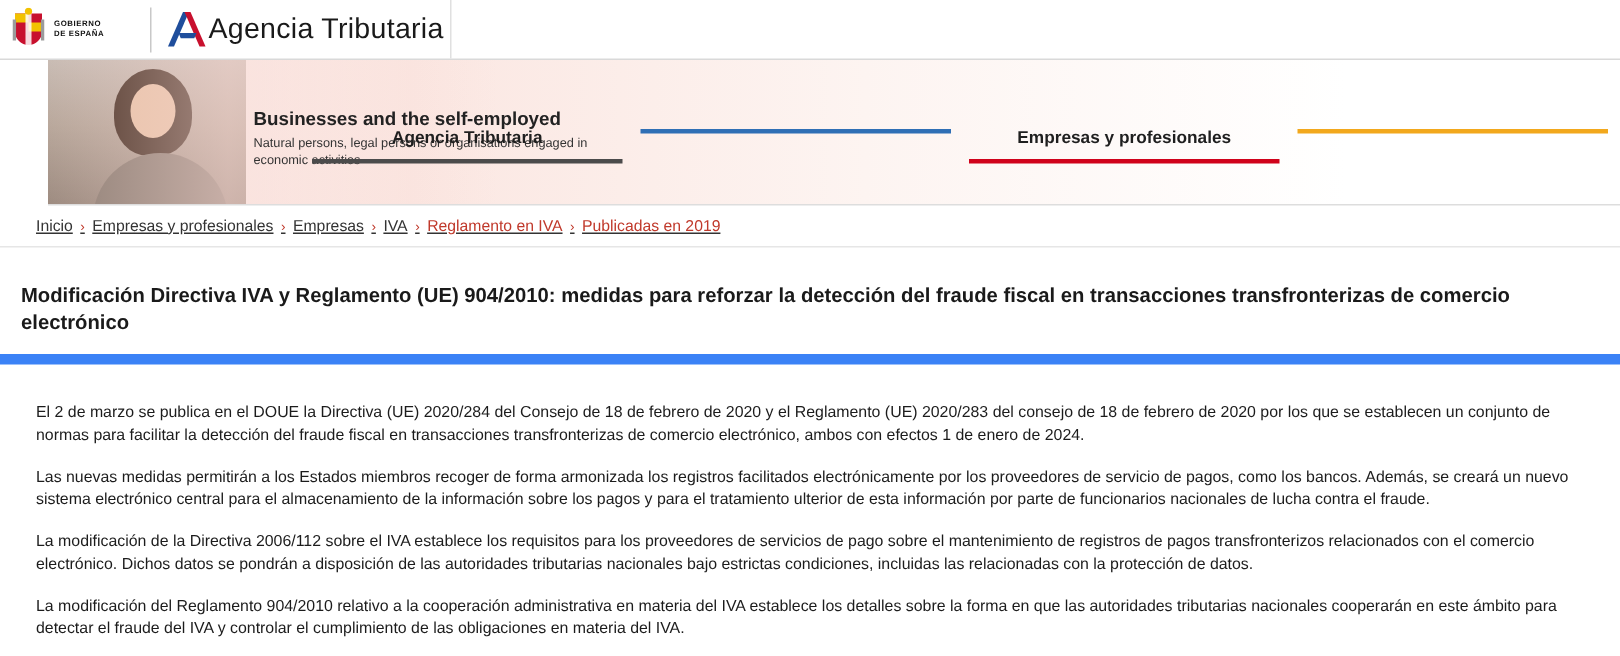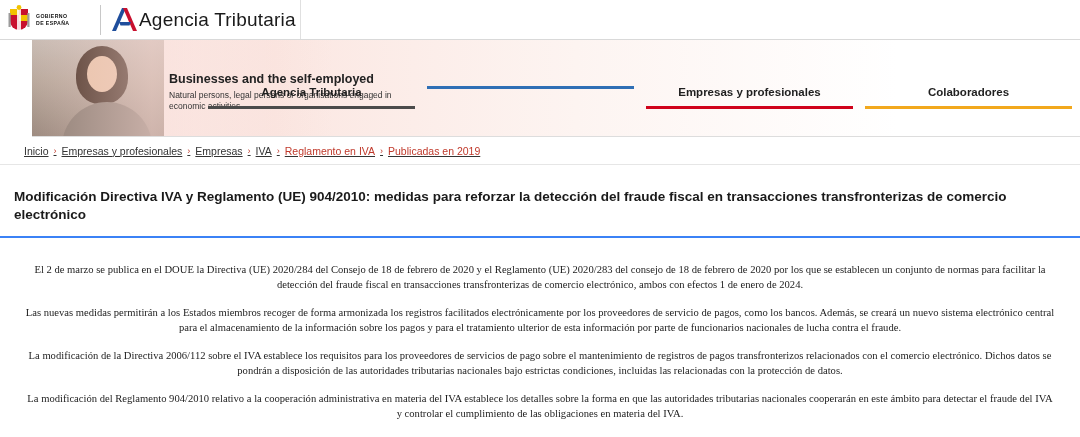--- a/index.html
+++ b/index.html
@@ -171,35 +171,34 @@
   .breadcrumb a { color: #333; text-decoration: none; }
   .breadcrumb a.active { color: #c0392b; }
   .breadcrumb .sep { color: #c0392b; font-size: 9px; }
 
   
   .page-title {
     padding: 14px 24px 12px 14px;
     font-size: 13.5px;
     font-weight: bold;
     color: #1a1a1a;
-    border-bottom: 2px solid #3b82f6;
+    border-bottom: 7px solid #3b82f6;
     line-height: 18px;
   }
 
   
   .content {
     padding: 16px 24px 0 24px;
   }
   .content p {
     margin: 0 0 14px 0;
     font-size: 10.6px;
     line-height: 14.5px;
     color: #1c1c1c;
-    text-align: center;
-    font-family: Liberation Serif, serif;
+    text-align: left;
   }
 </style>
 </head>
 <body>
 
 <div class="topbar">
   <div class="gov-logo">
     <span class="coat">
       <svg width="26" height="30" viewBox="0 0 26 30" xmlns="http://www.w3.org/2000/svg">
         <path d="M4 4 h18 v12 a9 9 0 0 1 -9 9 a9 9 0 0 1 -9 -9 z" fill="#c8102e"></path>
@@ -246,21 +245,20 @@
       <span class="bar"></span>
     </div>
     <div class="navtab t2">
       <span class="bar"></span>
     </div>
     <div class="navtab t3">
       <span class="lbl">Empresas y profesionales</span>
       <span class="bar"></span>
     </div>
     <div class="navtab t4">
-      <span class="lbl">Colaboradores</span>
       <span class="bar"></span>
     </div>
   </div>
 </div>
 
 <nav class="breadcrumb">
   <a href="#">Inicio</a>
   <span class="sep">›</span>
   <a href="#">Empresas y profesionales</a>
   <span class="sep">›</span>

